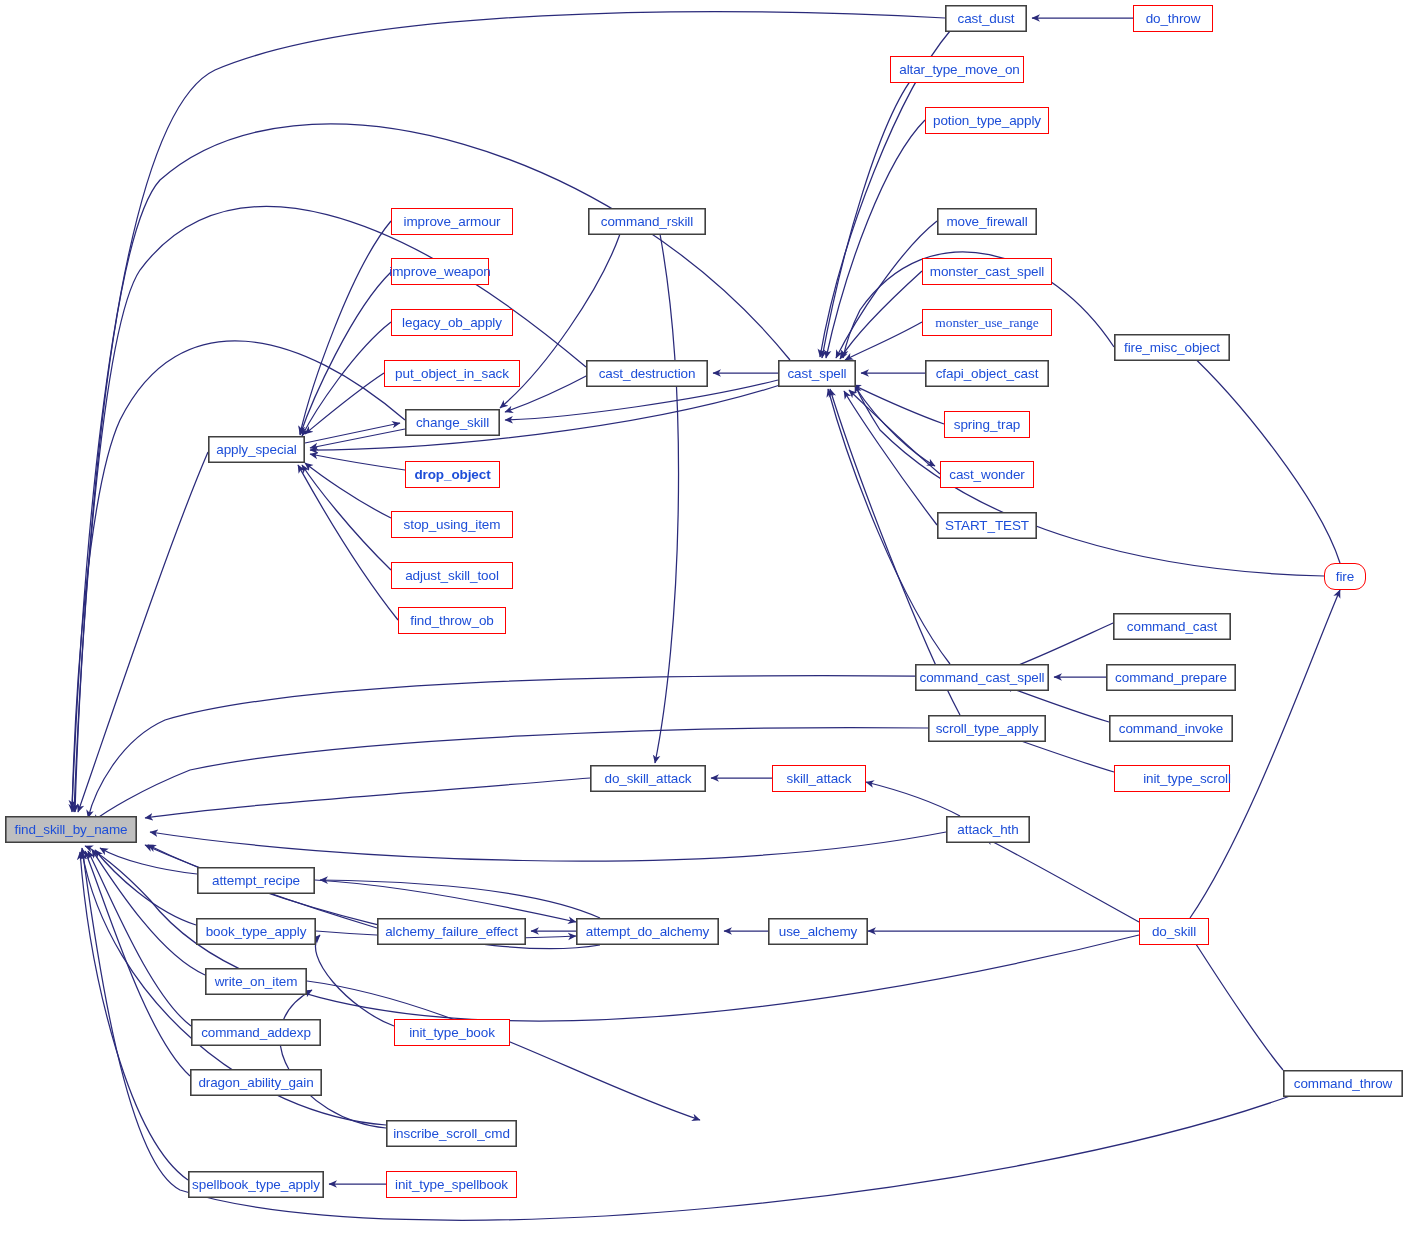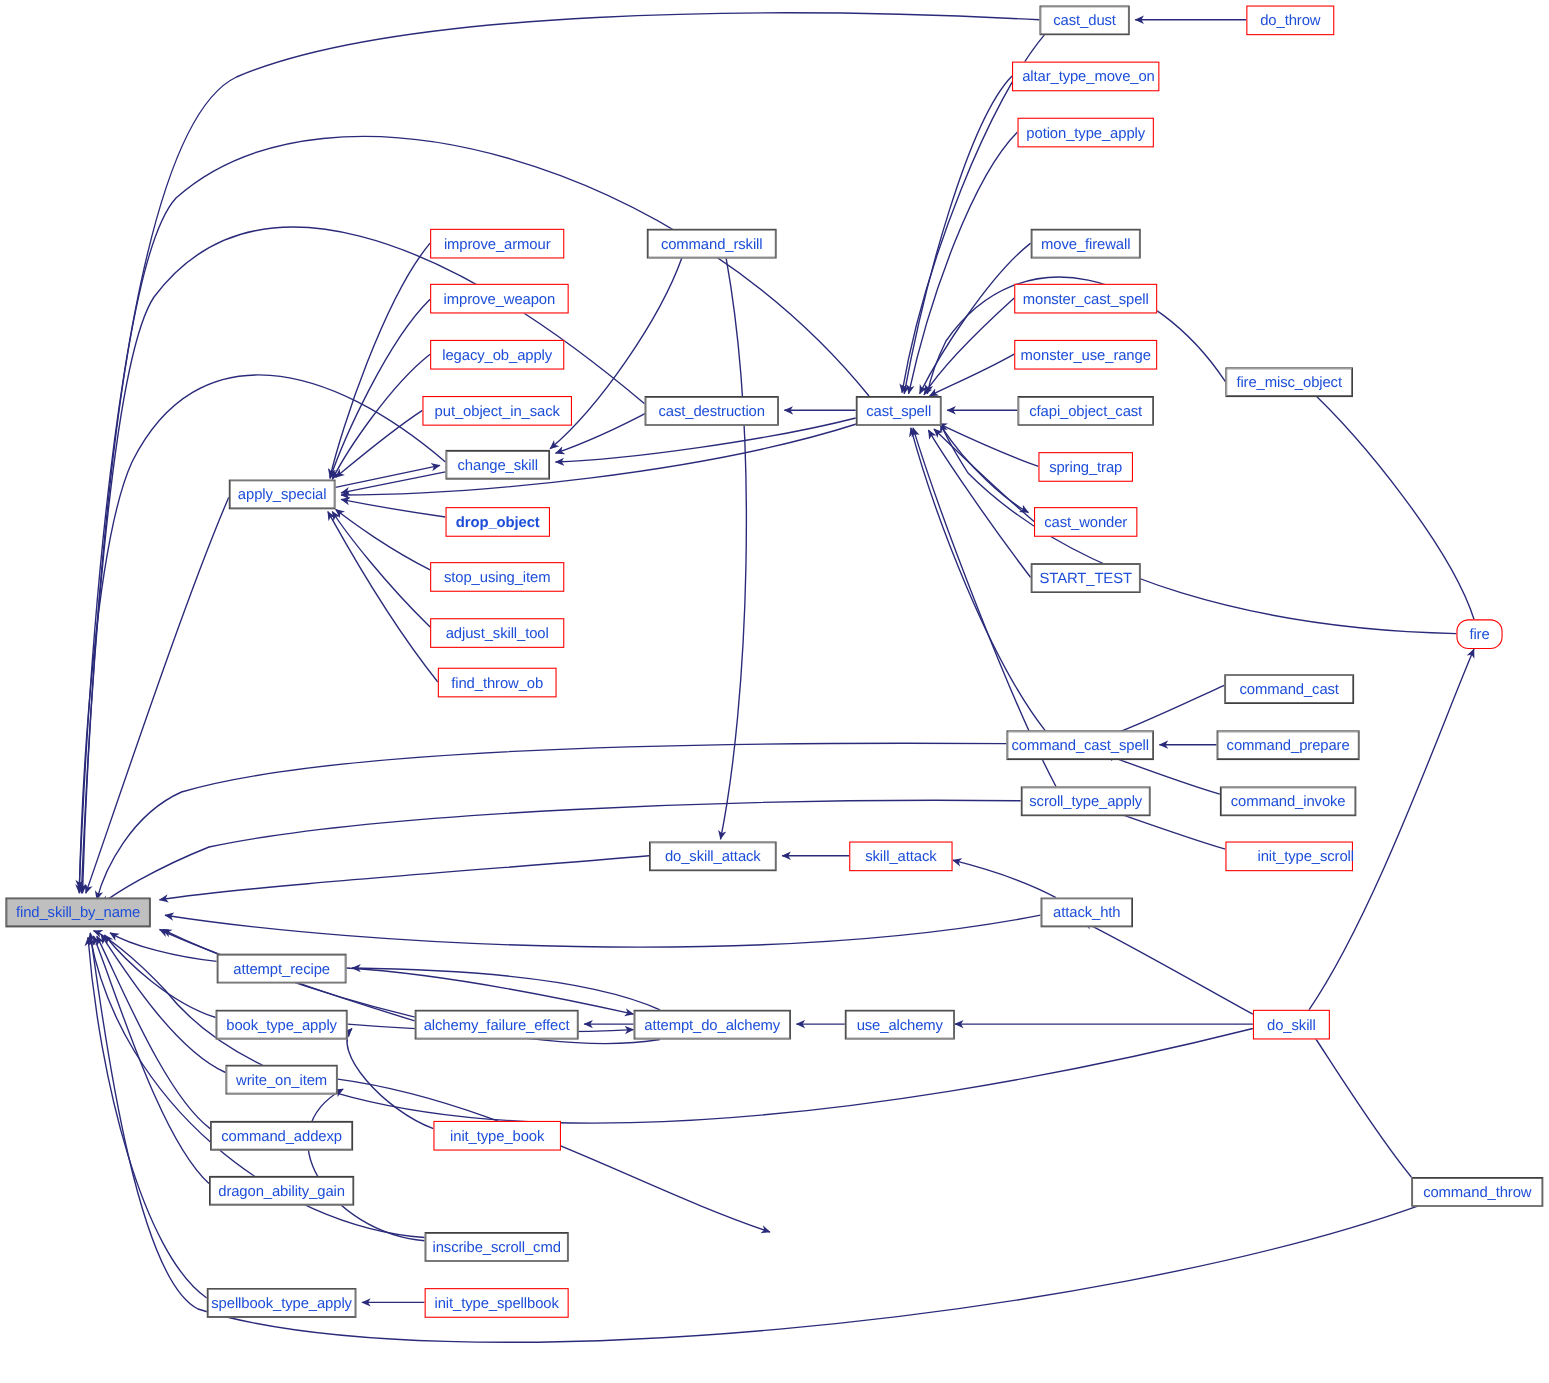--- a/index.html
+++ b/index.html
@@ -120,37 +120,37 @@
         <path d="M315,880 C400,885 500,905 576,922" marker-end="url(#arrow)"></path>
         <path d="M316,931 C400,938 500,940 576,936" marker-end="url(#arrow)"></path>
         <path d="M307,981 C450,1000 580,1080 700,1120" marker-end="url(#arrow)"></path>
       </g>
   </svg>
   <div id="node-layer">
       <div class="node current" style="left: 5px; top: 816px; width: 132px;">find_skill_by_name</div>
       <div class="node black" style="left: 208px; top: 436px; width: 97px;">apply_special</div>
       <div class="node black" style="left: 405px; top: 409px; width: 95px;">change_skill</div>
       <div class="node red" style="left: 391px; top: 208px; width: 122px;">improve_armour</div>
-      <div class="node red" style="left: 391px; top: 258px; width: 126px;">improve_weapon</div>
+      <div class="node red" style="left: 391px; top: 258px; width: 98px;">improve_weapon</div>
       <div class="node red" style="left: 391px; top: 309px; width: 122px;">legacy_ob_apply</div>
       <div class="node red" style="left: 384px; top: 360px; width: 136px;">put_object_in_sack</div>
       <div class="node red" style="left: 405px; top: 461px; width: 95px; font-weight: bold;">drop_object</div>
       <div class="node red" style="left: 391px; top: 511px; width: 122px;">stop_using_item</div>
       <div class="node red" style="left: 391px; top: 562px; width: 122px;">adjust_skill_tool</div>
       <div class="node red" style="left: 398px; top: 607px; width: 108px;">find_throw_ob</div>
       <div class="node black" style="left: 588px; top: 208px; width: 118px;">command_rskill</div>
       <div class="node black" style="left: 586px; top: 360px; width: 122px;">cast_destruction</div>
       <div class="node black" style="left: 778px; top: 360px; width: 78px;">cast_spell</div>
       <div class="node black" style="left: 945px; top: 5px; width: 82px;">cast_dust</div>
       <div class="node red" style="left: 1133px; top: 5px; width: 80px;">do_throw</div>
-      <div class="node red" style="left: 920px; top: 56px; width: 134px; padding-left: 12px;">altar_type_move_on</div>
+      <div class="node red" style="left: 890px; top: 56px; width: 134px; padding-left: 12px;">altar_type_move_on</div>
       <div class="node red" style="left: 925px; top: 107px; width: 124px;">potion_type_apply</div>
       <div class="node black" style="left: 937px; top: 208px; width: 100px;">move_firewall</div>
       <div class="node red" style="left: 922px; top: 258px; width: 130px;">monster_cast_spell</div>
-      <div class="node red" style="left: 922px; top: 309px; width: 130px;">monster_use_range</div>
+      <div class="node red" style="left: 922px; top: 309px; width: 130px; font-family: Liberation Serif, serif;">monster_use_range</div>
       <div class="node black" style="left: 925px; top: 360px; width: 124px;">cfapi_object_cast</div>
       <div class="node red" style="left: 944px; top: 411px; width: 86px;">spring_trap</div>
       <div class="node red" style="left: 940px; top: 461px; width: 94px;">cast_wonder</div>
       <div class="node black" style="left: 937px; top: 512px; width: 100px;">START_TEST</div>
       <div class="node black" style="left: 1114px; top: 334px; width: 116px;">fire_misc_object</div>
       <div class="node red" style="left: 1324px; top: 563px; width: 42px; border-radius: 11px;">fire</div>
       <div class="node black" style="left: 915px; top: 664px; width: 134px;">command_cast_spell</div>
       <div class="node black" style="left: 1113px; top: 613px; width: 118px;">command_cast</div>
       <div class="node black" style="left: 1106px; top: 664px; width: 130px;">command_prepare</div>
       <div class="node black" style="left: 1109px; top: 715px; width: 124px;">command_invoke</div>

